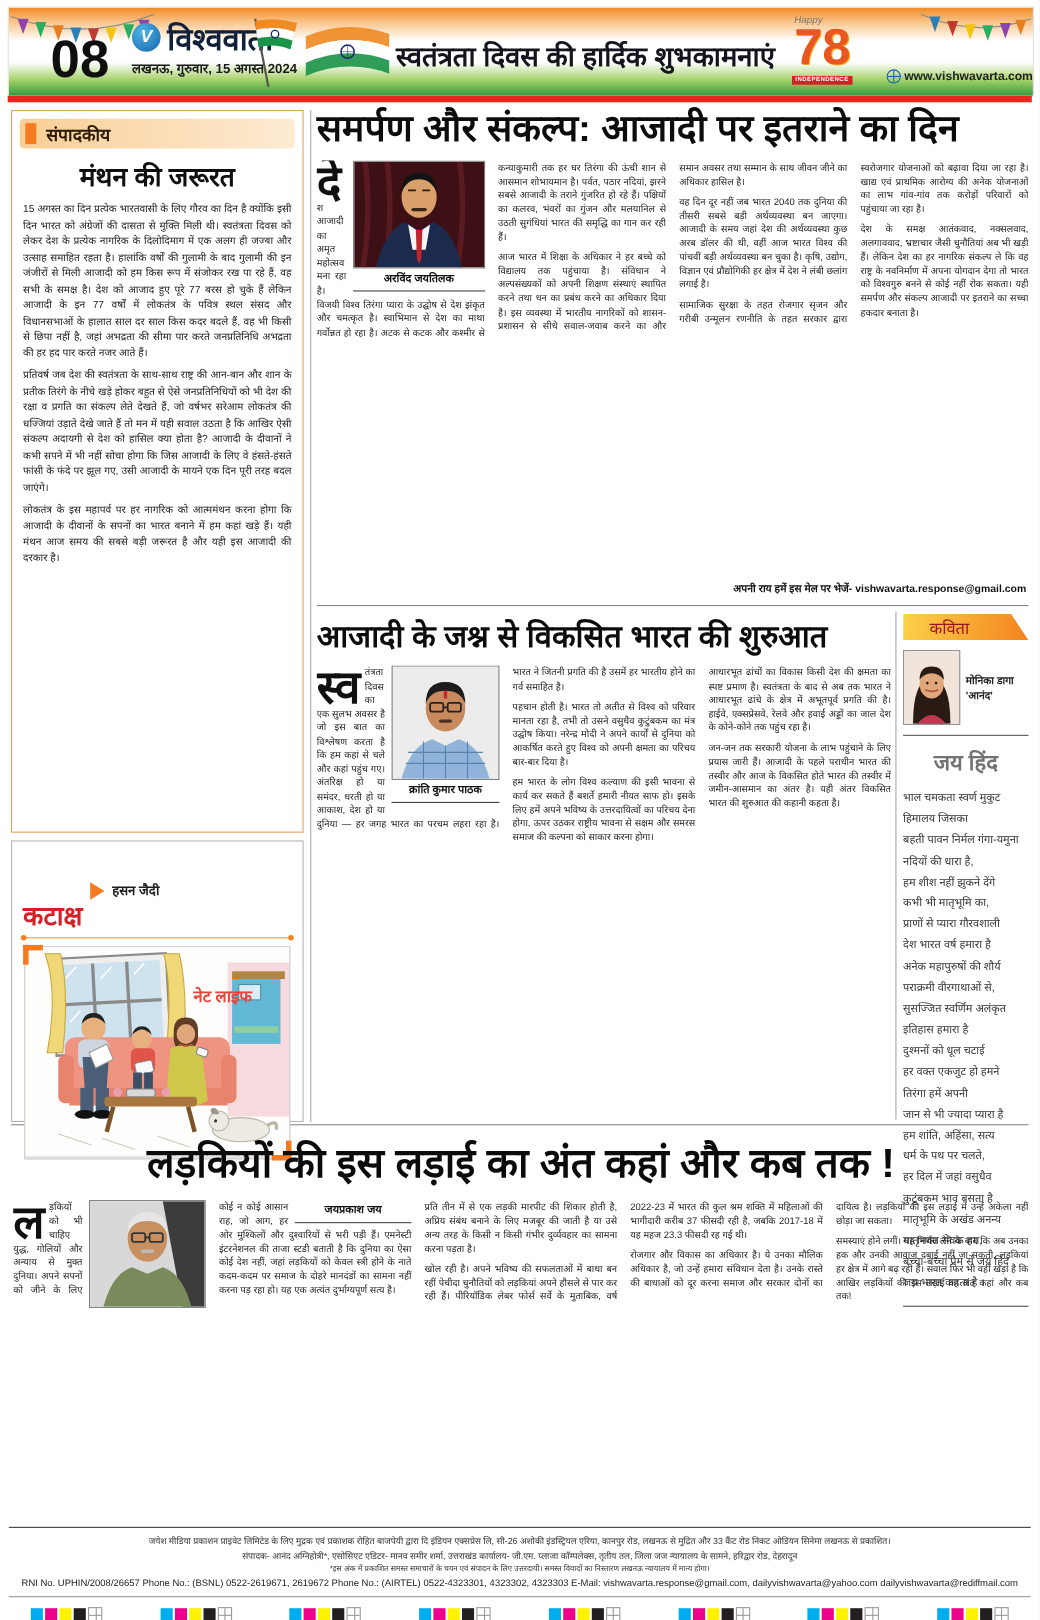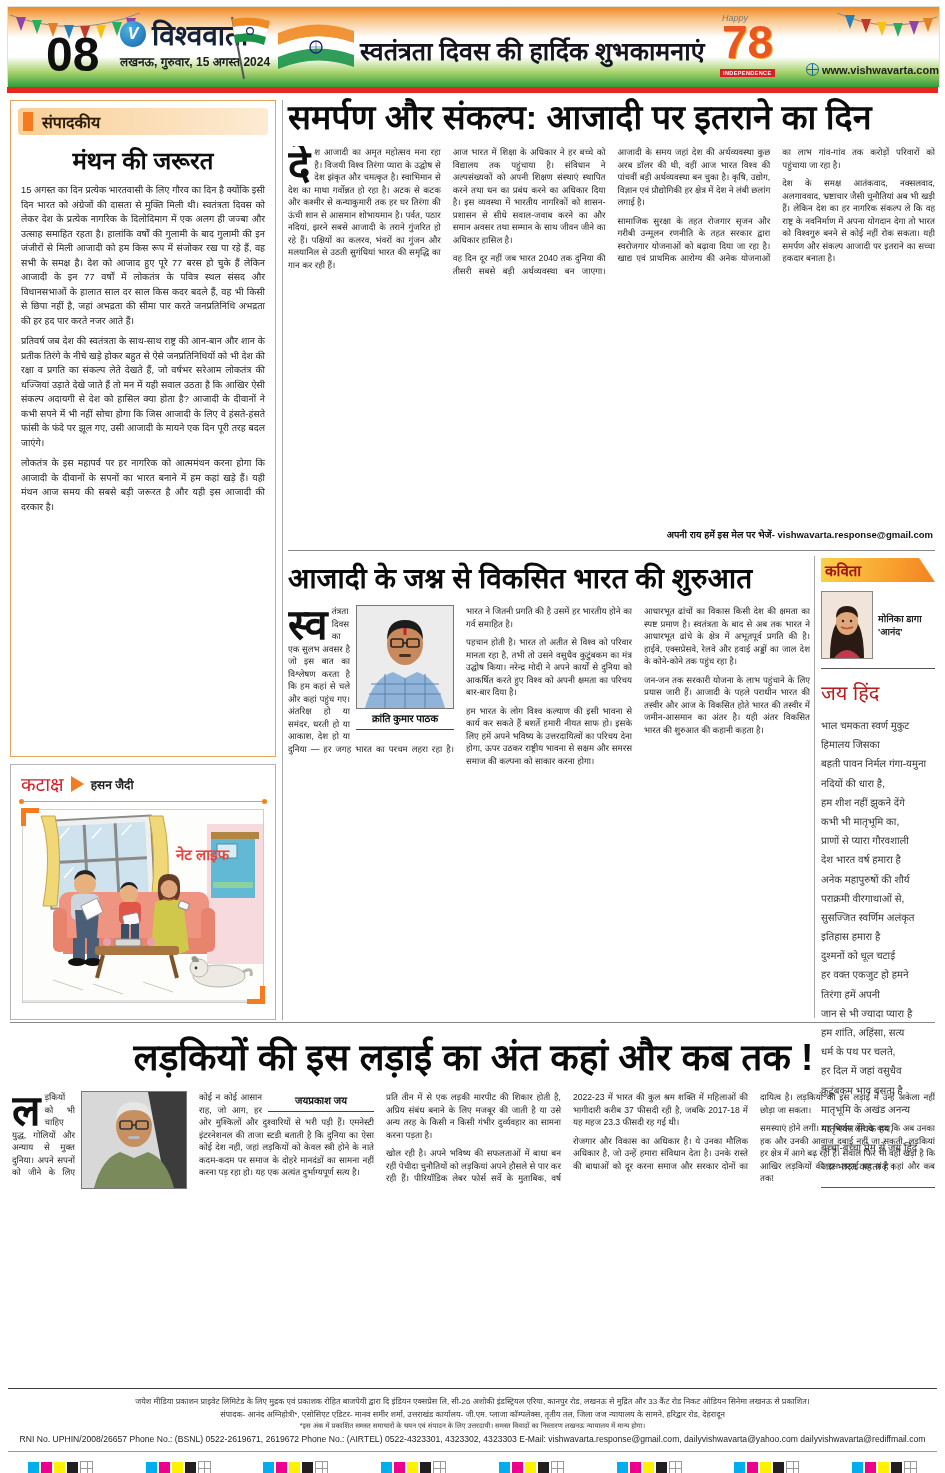--- a/index.html
+++ b/index.html
@@ -60,31 +60,31 @@
 
   
   .second-article{position:absolute;left:288px;top:558px;width:522px;height:460px;}
   .sa-headline{text-align:left;font-size:28px;font-weight:bold;color:#0c0c0c;margin:0 0 9px;}
   .sa-body{column-count:3;column-gap:12px;font-size:8.6px;line-height:1.46;text-align:justify;height:400px;overflow:hidden;}
 
   
   .poem-col{position:absolute;left:821px;top:558px;width:114px;height:460px;}
   .poem-header{height:24px;background:linear-gradient(100deg,#fcd24a,#f4821f);
     clip-path:polygon(0 0,86% 0,100% 100%,0 100%);display:flex;align-items:center;}
-  .poem-label{font-size:15px;font-weight:bold;color:#a2121b;padding-left:4px;}
+  .poem-label{font-size:15px;font-weight:normal;color:#a2121b;padding-left:24px;}
   .poet-row{display:flex;align-items:center;gap:5px;margin:9px 0 7px;border-bottom:1px solid #555;padding-bottom:9px;}
   .poet-name{font-size:9.5px;font-weight:bold;color:#222;}
-  .poem-title{text-align:left;font-size:20px;font-weight:normal;color:#b91c1c;margin:10px 0 10px;}
+  .poem-title{text-align:center;font-size:20px;font-weight:bold;color:#737373;margin:10px 0 10px;}
   .poem-lines{text-align:left;font-size:10px;color:#333;border-bottom:1px solid #555;padding-bottom:10px;}
   .poem-lines .para{margin:0;line-height:1.92;text-indent:0;}
 
   
   .kataksha{position:absolute;left:10px;top:764px;width:266px;height:256px;border:1px solid #b5b5b5;box-sizing:border-box;background:#fff;}
   .kt-header{display:flex;align-items:center;gap:7px;padding:6px 10px 1px;}
-  .kt-title{color:#d71f27;font-weight:normal;font-size:19px;}
+  .kt-title{color:#d71f27;font-weight:bold;font-size:24px;margin-top:44px;}
   .kt-arrow{width:0;height:0;border-left:13px solid #f47b20;border-top:8px solid transparent;border-bottom:8px solid transparent;}
   .kt-artist{font-size:12px;font-weight:bold;color:#1d1d1d;}
   .kt-rule{margin:3px 9px 7px;border-top:1.5px solid #f09b43;position:relative;}
   .kt-rule:before,.kt-rule:after{content:"";position:absolute;top:-3.5px;width:5px;height:5px;border-radius:50%;background:#f0821f;}
   .kt-rule:before{left:-1px;} .kt-rule:after{right:-1px;}
   .cartoon{margin:0 11px;height:192px;border:1px solid #cfcfcf;position:relative;background:#e5e5e5;}
   .cartoon .c1{position:absolute;left:-2px;top:-2px;width:13px;height:13px;border-left:5px solid #f47b20;border-top:5px solid #f47b20;}
   .cartoon .c2{position:absolute;right:-2px;bottom:-2px;width:13px;height:13px;border-right:5px solid #f47b20;border-bottom:5px solid #f47b20;}
   .net-life{position:absolute;right:34px;top:34px;font-size:15px;font-weight:bold;color:#e8453c;}
 
@@ -194,20 +194,35 @@
         <p class="para">15 अगस्त का दिन प्रत्येक भारतवासी के लिए गौरव का दिन है क्योंकि इसी दिन भारत को अंग्रेजों की दासता से मुक्ति मिली थी। स्वतंत्रता दिवस को लेकर देश के प्रत्येक नागरिक के दिलोदिमाग में एक अलग ही जज्बा और उत्साह समाहित रहता है। हालांकि वर्षों की गुलामी के बाद गुलामी की इन जंजीरों से मिली आजादी को हम किस रूप में संजोकर रख पा रहे हैं, वह सभी के समक्ष है। देश को आजाद हुए पूरे 77 बरस हो चुके हैं लेकिन आजादी के इन 77 वर्षों में लोकतंत्र के पवित्र स्थल संसद और विधानसभाओं के हालात साल दर साल किस कदर बदले हैं, वह भी किसी से छिपा नहीं है, जहां अभद्रता की सीमा पार करते जनप्रतिनिधि अभद्रता की हर हद पार करते नजर आते हैं।</p>
         <p class="para">प्रतिवर्ष जब देश की स्वतंत्रता के साथ-साथ राष्ट्र की आन-बान और शान के प्रतीक तिरंगे के नीचे खड़े होकर बहुत से ऐसे जनप्रतिनिधियों को भी देश की रक्षा व प्रगति का संकल्प लेते देखते हैं, जो वर्षभर सरेआम लोकतंत्र की धज्जियां उड़ाते देखे जाते हैं तो मन में यही सवाल उठता है कि आखिर ऐसी संकल्प अदायगी से देश को हासिल क्या होता है? आजादी के दीवानों ने कभी सपने में भी नहीं सोचा होगा कि जिस आजादी के लिए वे हंसते-हंसते फांसी के फंदे पर झूल गए, उसी आजादी के मायने एक दिन पूरी तरह बदल जाएंगे।</p>
         <p class="para">लोकतंत्र के इस महापर्व पर हर नागरिक को आत्ममंथन करना होगा कि आजादी के दीवानों के सपनों का भारत बनाने में हम कहां खड़े हैं। यही मंथन आज समय की सबसे बड़ी जरूरत है और यही इस आजादी की दरकार है।</p>
       </div>
   </div>
 
   <div class="main-article">
     <div class="ma-headline">समर्पण और संकल्प: आजादी पर इतराने का दिन</div>
     <div class="art-body">
       <span class="dropcap">दे</span>
+      <span class="photo-box">
+        <svg class="photo-frame" width="118" height="96" viewBox="0 0 118 96">
+          <rect width="118" height="96" fill="#3d1016"></rect>
+          <path d="M10,0 Q16,48 8,96 M30,0 Q36,48 28,96 M96,0 Q102,48 94,96" stroke="#5a1a22" stroke-width="5" fill="none"></path>
+          <path d="M20,96 Q28,62 46,55 L59,62 L72,55 Q90,62 98,96 Z" fill="#1c2b4d"></path>
+          <polygon points="49,57 59,64 69,57 65,80 53,80" fill="#f5f5f5"></polygon>
+          <polygon points="56,62 62,62 61,88 59,93 57,88" fill="#c0272d"></polygon>
+          <ellipse cx="59" cy="32" rx="16" ry="19" fill="#d9a06b"></ellipse>
+          <path d="M43,28 Q43,10 59,10 Q75,10 75,28 Q70,16 59,16 Q48,16 43,28" fill="#141414"></path>
+          <rect x="52" y="42" width="14" height="3" rx="1.5" fill="#3a2414"></rect>
+          <line x1="49" y1="26" x2="56" y2="26" stroke="#2a1a10" stroke-width="1.6"></line>
+          <line x1="62" y1="26" x2="69" y2="26" stroke="#2a1a10" stroke-width="1.6"></line>
+        </svg>
+        <span class="photo-caption" style="display:block">अरविंद जयतिलक</span>
+      </span>
       <div>
           <p class="para">श आजादी का अमृत महोत्सव मना रहा है। विजयी विश्व तिरंगा प्यारा के उद्घोष से देश झंकृत और चमत्कृत है। स्वाभिमान से देश का माथा गर्वोन्नत हो रहा है। अटक से कटक और कश्मीर से कन्याकुमारी तक हर घर तिरंगा की ऊंची शान से आसमान शोभायमान है। पर्वत, पठार नदियां, झरने सबसे आजादी के तराने गुंजरित हो रहे हैं। पक्षियों का कलरव, भंवरों का गुंजन और मलयानिल से उठती सुगंधियां भारत की समृद्धि का गान कर रही हैं।</p>
           <p class="para">आज भारत में शिक्षा के अधिकार ने हर बच्चे को विद्यालय तक पहुंचाया है। संविधान ने अल्पसंख्यकों को अपनी शिक्षण संस्थाएं स्थापित करने तथा धन का प्रबंध करने का अधिकार दिया है। इस व्यवस्था में भारतीय नागरिकों को शासन-प्रशासन से सीधे सवाल-जवाब करने का और समान अवसर तथा सम्मान के साथ जीवन जीने का अधिकार हासिल है।</p>
           <p class="para">वह दिन दूर नहीं जब भारत 2040 तक दुनिया की तीसरी सबसे बड़ी अर्थव्यवस्था बन जाएगा। आजादी के समय जहां देश की अर्थव्यवस्था कुछ अरब डॉलर की थी, वहीं आज भारत विश्व की पांचवीं बड़ी अर्थव्यवस्था बन चुका है। कृषि, उद्योग, विज्ञान एवं प्रौद्योगिकी हर क्षेत्र में देश ने लंबी छलांग लगाई है।</p>
           <p class="para">सामाजिक सुरक्षा के तहत रोजगार सृजन और गरीबी उन्मूलन रणनीति के तहत सरकार द्वारा स्वरोजगार योजनाओं को बढ़ावा दिया जा रहा है। खाद्य एवं प्राथमिक आरोग्य की अनेक योजनाओं का लाभ गांव-गांव तक करोड़ों परिवारों को पहुंचाया जा रहा है।</p>
           <p class="para">देश के समक्ष आतंकवाद, नक्सलवाद, अलगाववाद, भ्रष्टाचार जैसी चुनौतियां अब भी खड़ी हैं। लेकिन देश का हर नागरिक संकल्प ले कि वह राष्ट्र के नवनिर्माण में अपना योगदान देगा तो भारत को विश्वगुरु बनने से कोई नहीं रोक सकता। यही समर्पण और संकल्प आजादी पर इतराने का सच्चा हकदार बनाता है।</p>
         </div>
     </div>
     <div class="ma-feedback">अपनी राय हमें इस मेल पर भेजें- vishwavarta.response@gmail.com</div>
   </div>

